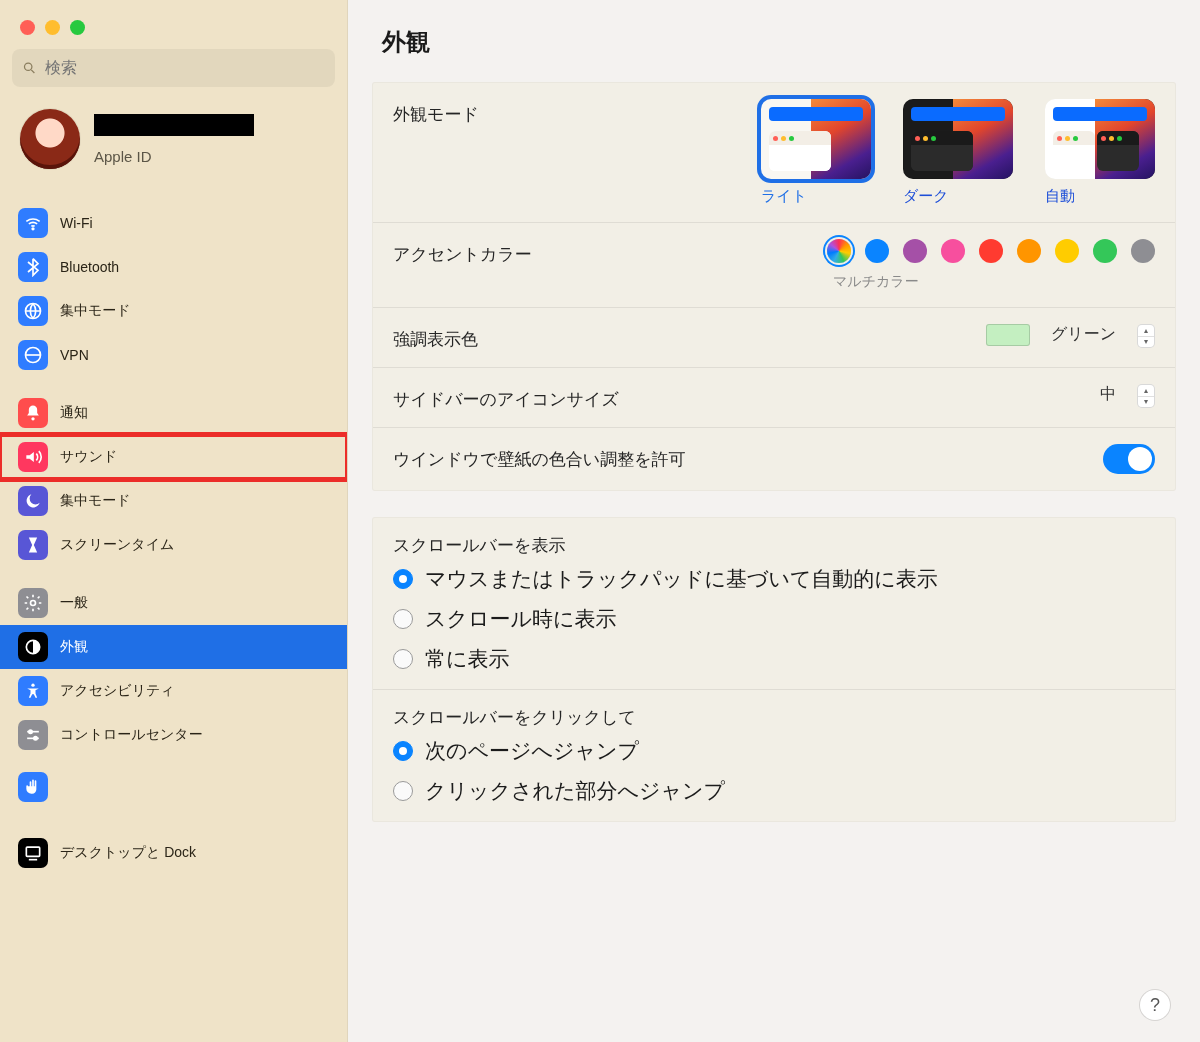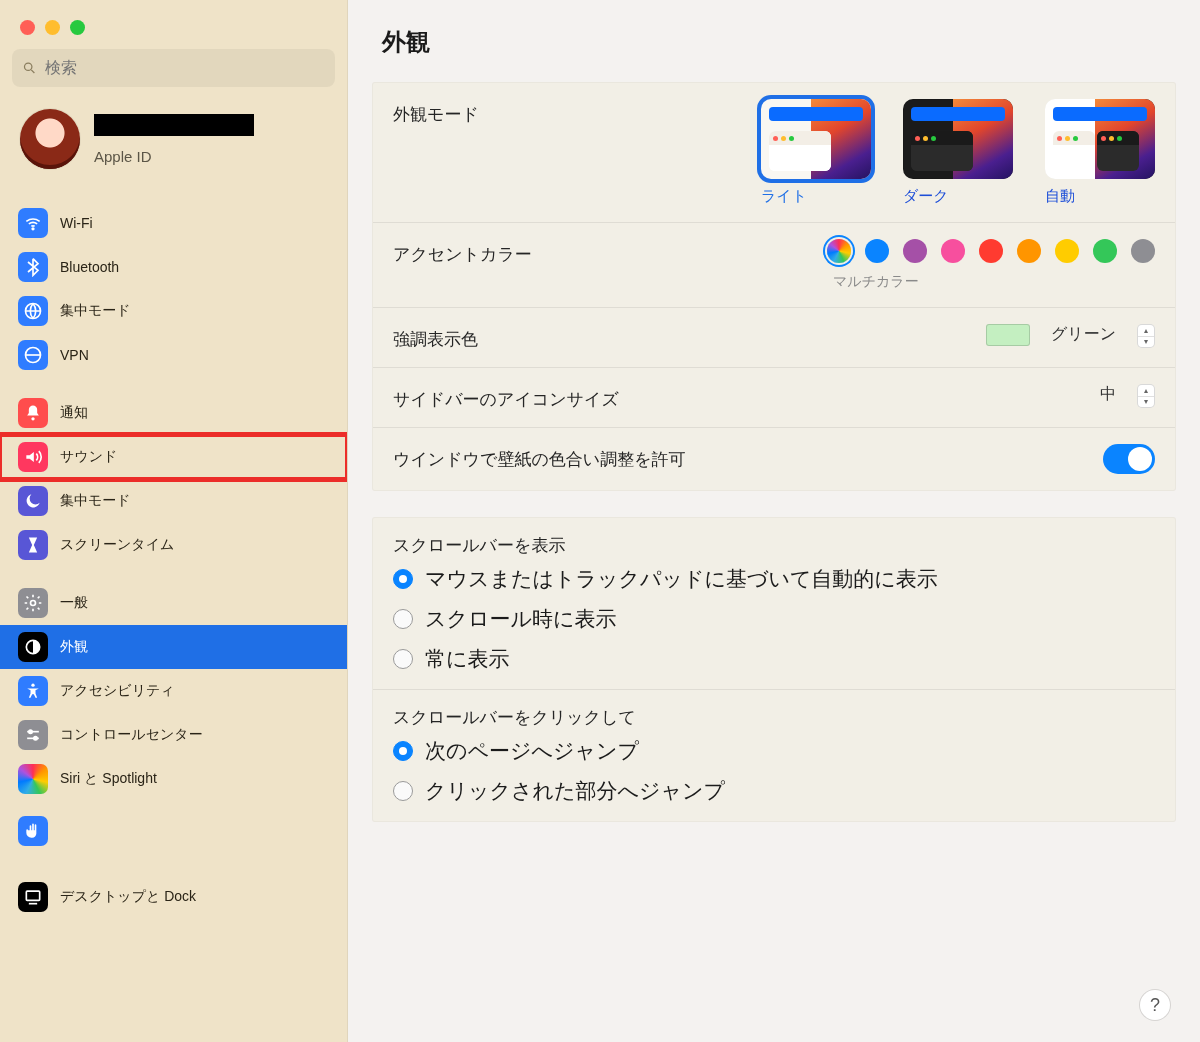--- a/index.html
+++ b/index.html
@@ -220,24 +220,20 @@
           <span class="icon bg-gray">
               <svg viewBox="0 0 24 24" fill="none" stroke="#fff" stroke-width="2">
                 <line x1="5" y1="8" x2="19" y2="8"></line>
                 <circle cx="9" cy="8" r="2" fill="#fff"></circle>
                 <line x1="5" y1="16" x2="19" y2="16"></line>
                 <circle cx="15" cy="16" r="2" fill="#fff"></circle>
               </svg>
             </span>
           <span class="ilabel">コントロールセンター</span>
         </div>
-        <div class="item">
-          <span class="icon bg-rainbow"></span>
-          <span class="ilabel">Siri と Spotlight</span>
-        </div>
         <div class="item" style="height:60px">
           <span class="icon bg-blue">
               <svg viewBox="0 0 24 24" fill="#fff">
                 <path d="M8 11V6a1 1 0 112 0v5h1V4a1 1 0 112 0v7h1V5a1 1 0 112 0v10a5 5 0 01-5 5h-1a6 6 0 01-6-6v-3a1 1 0 112 0z"></path>
               </svg>
             </span>
         </div>
       </div>
 
       <div class="group">

